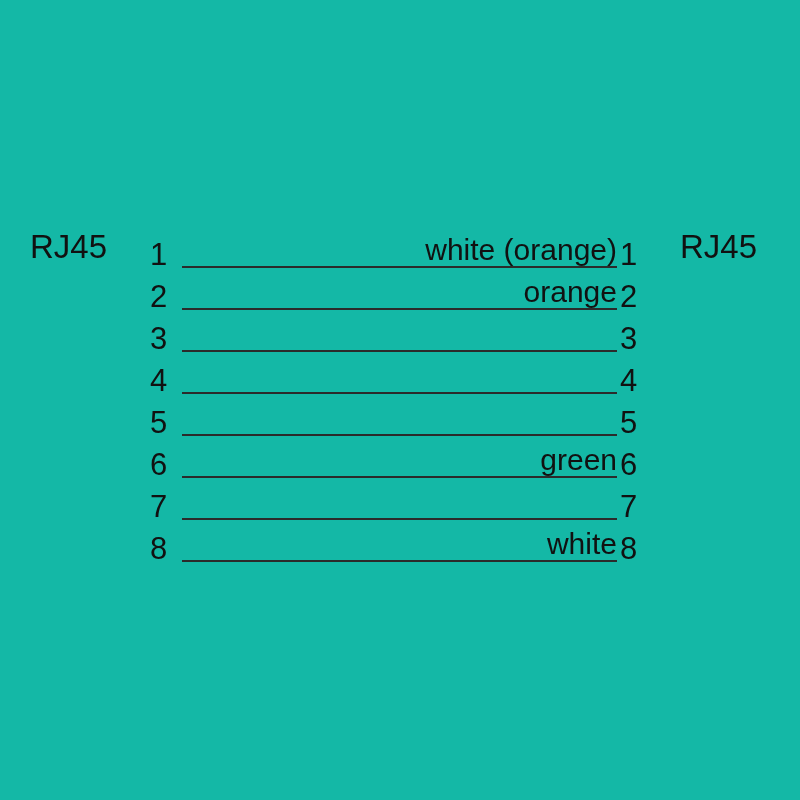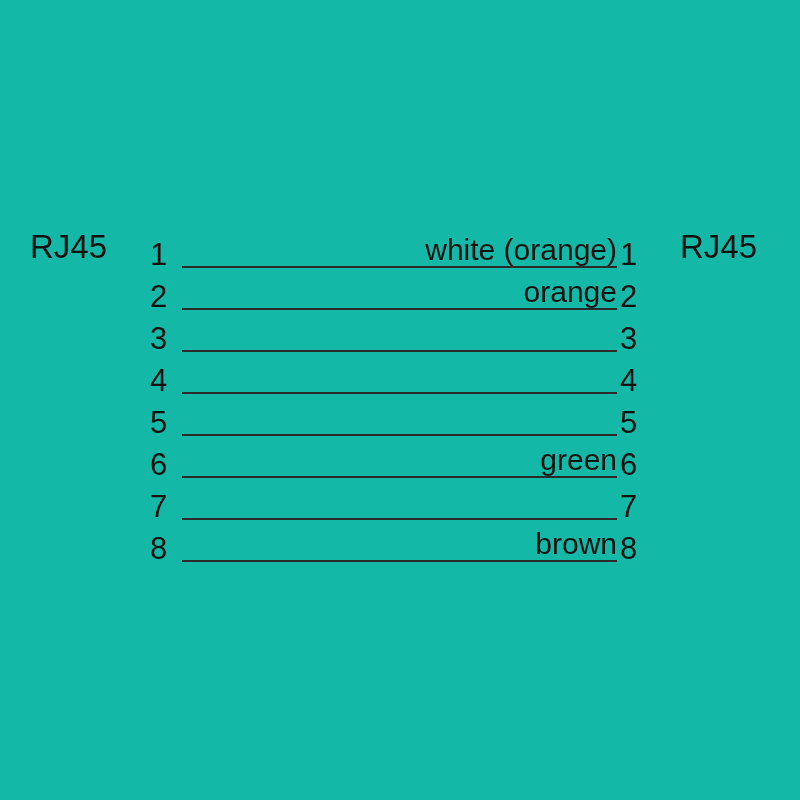--- a/index.html
+++ b/index.html
@@ -143,19 +143,19 @@
     <div class="pin-num pin-right">6</div>
   </div>
 
   <div class="wire-row" style="top:478px;">
     <div class="pin-num pin-left">7</div>
     <div class="wire-line"></div>
     <div class="pin-num pin-right">7</div>
   </div>
 
   <div class="wire-row" style="top:520px;">
-    <div class="wire-label">brown</div>
+    <div class="wire-label">white</div>
     <div class="pin-num pin-left">8</div>
     <div class="wire-line"></div>
     <div class="pin-num pin-right">8</div>
   </div>
 
 </div>
 
 </body></html>

